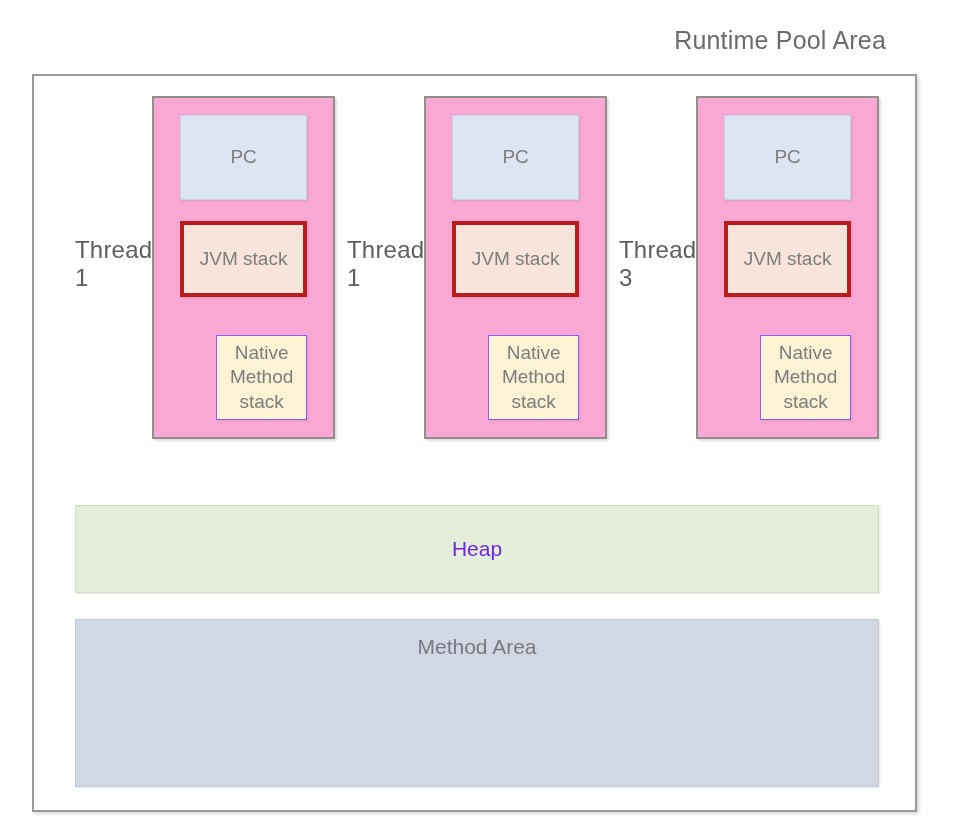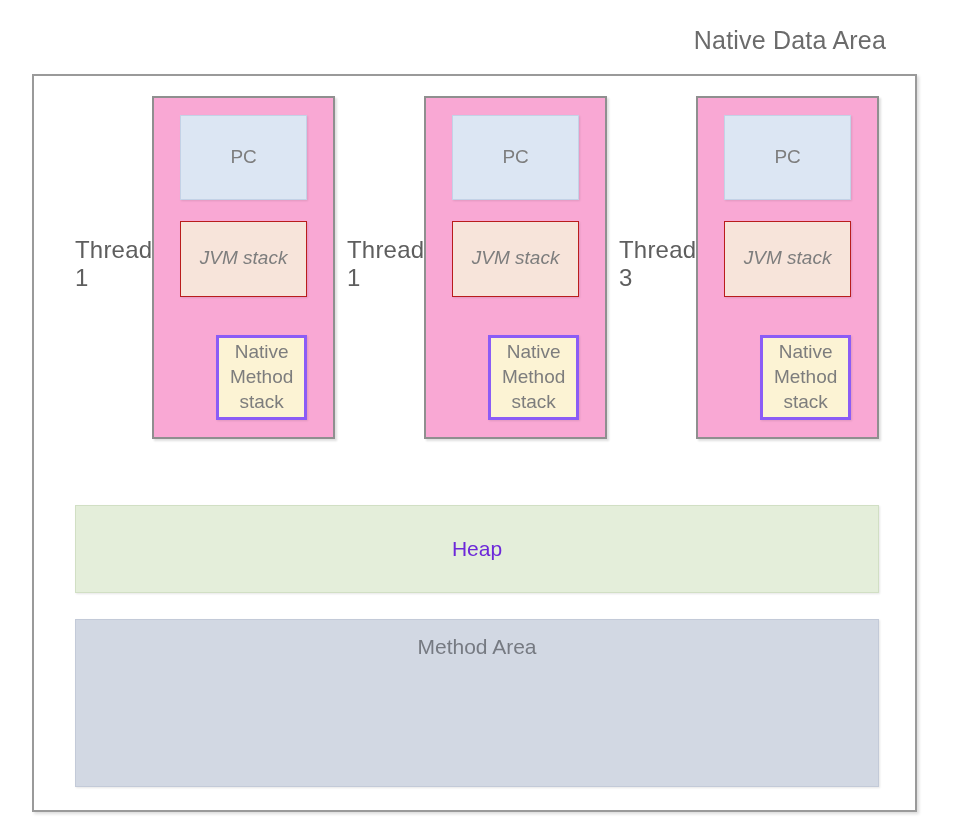--- a/index.html
+++ b/index.html
@@ -88,28 +88,27 @@
   }
   .mem-pc {
     height: 96px;
     background: #dce6f3;
     border: 1px solid #c3d2e6;
     margin-bottom: 21px;
   }
   .mem-jvm {
     height: 86px;
     background: #f7e4da;
-    border: 1px solid #b91c1c;
+    border: 4px solid #b91c1c;
     margin-bottom: 38px;
-    font-style: italic;
   }
   .mem-native {
     height: 96px;
     background: #fcf3d4;
-    border: 3px solid #8b5cf6;
+    border: 1px solid #8b5cf6;
     margin-left: 36px;
   }
 
   
   .heap-box {
     position: absolute;
     left: 41px;
     top: 429px;
     width: 804px;
     height: 88px;
@@ -154,21 +153,21 @@
     display: flex;
     align-items: center;
     justify-content: center;
     font-size: 21px;
     color: #777b83;
   }
 </style>
 </head>
 <body>
 
-<div class="title">Native Data Area</div>
+<div class="title">Runtime Pool Area</div>
 
 <div class="runtime-frame">
 
   <div class="threads-row">
 
     <div class="thread-col">
       <div class="thread-label">Thread 1</div>
       <div class="thread-box">
         <div class="mem-block mem-pc">PC</div>
         <div class="mem-block mem-jvm">JVM stack</div>

